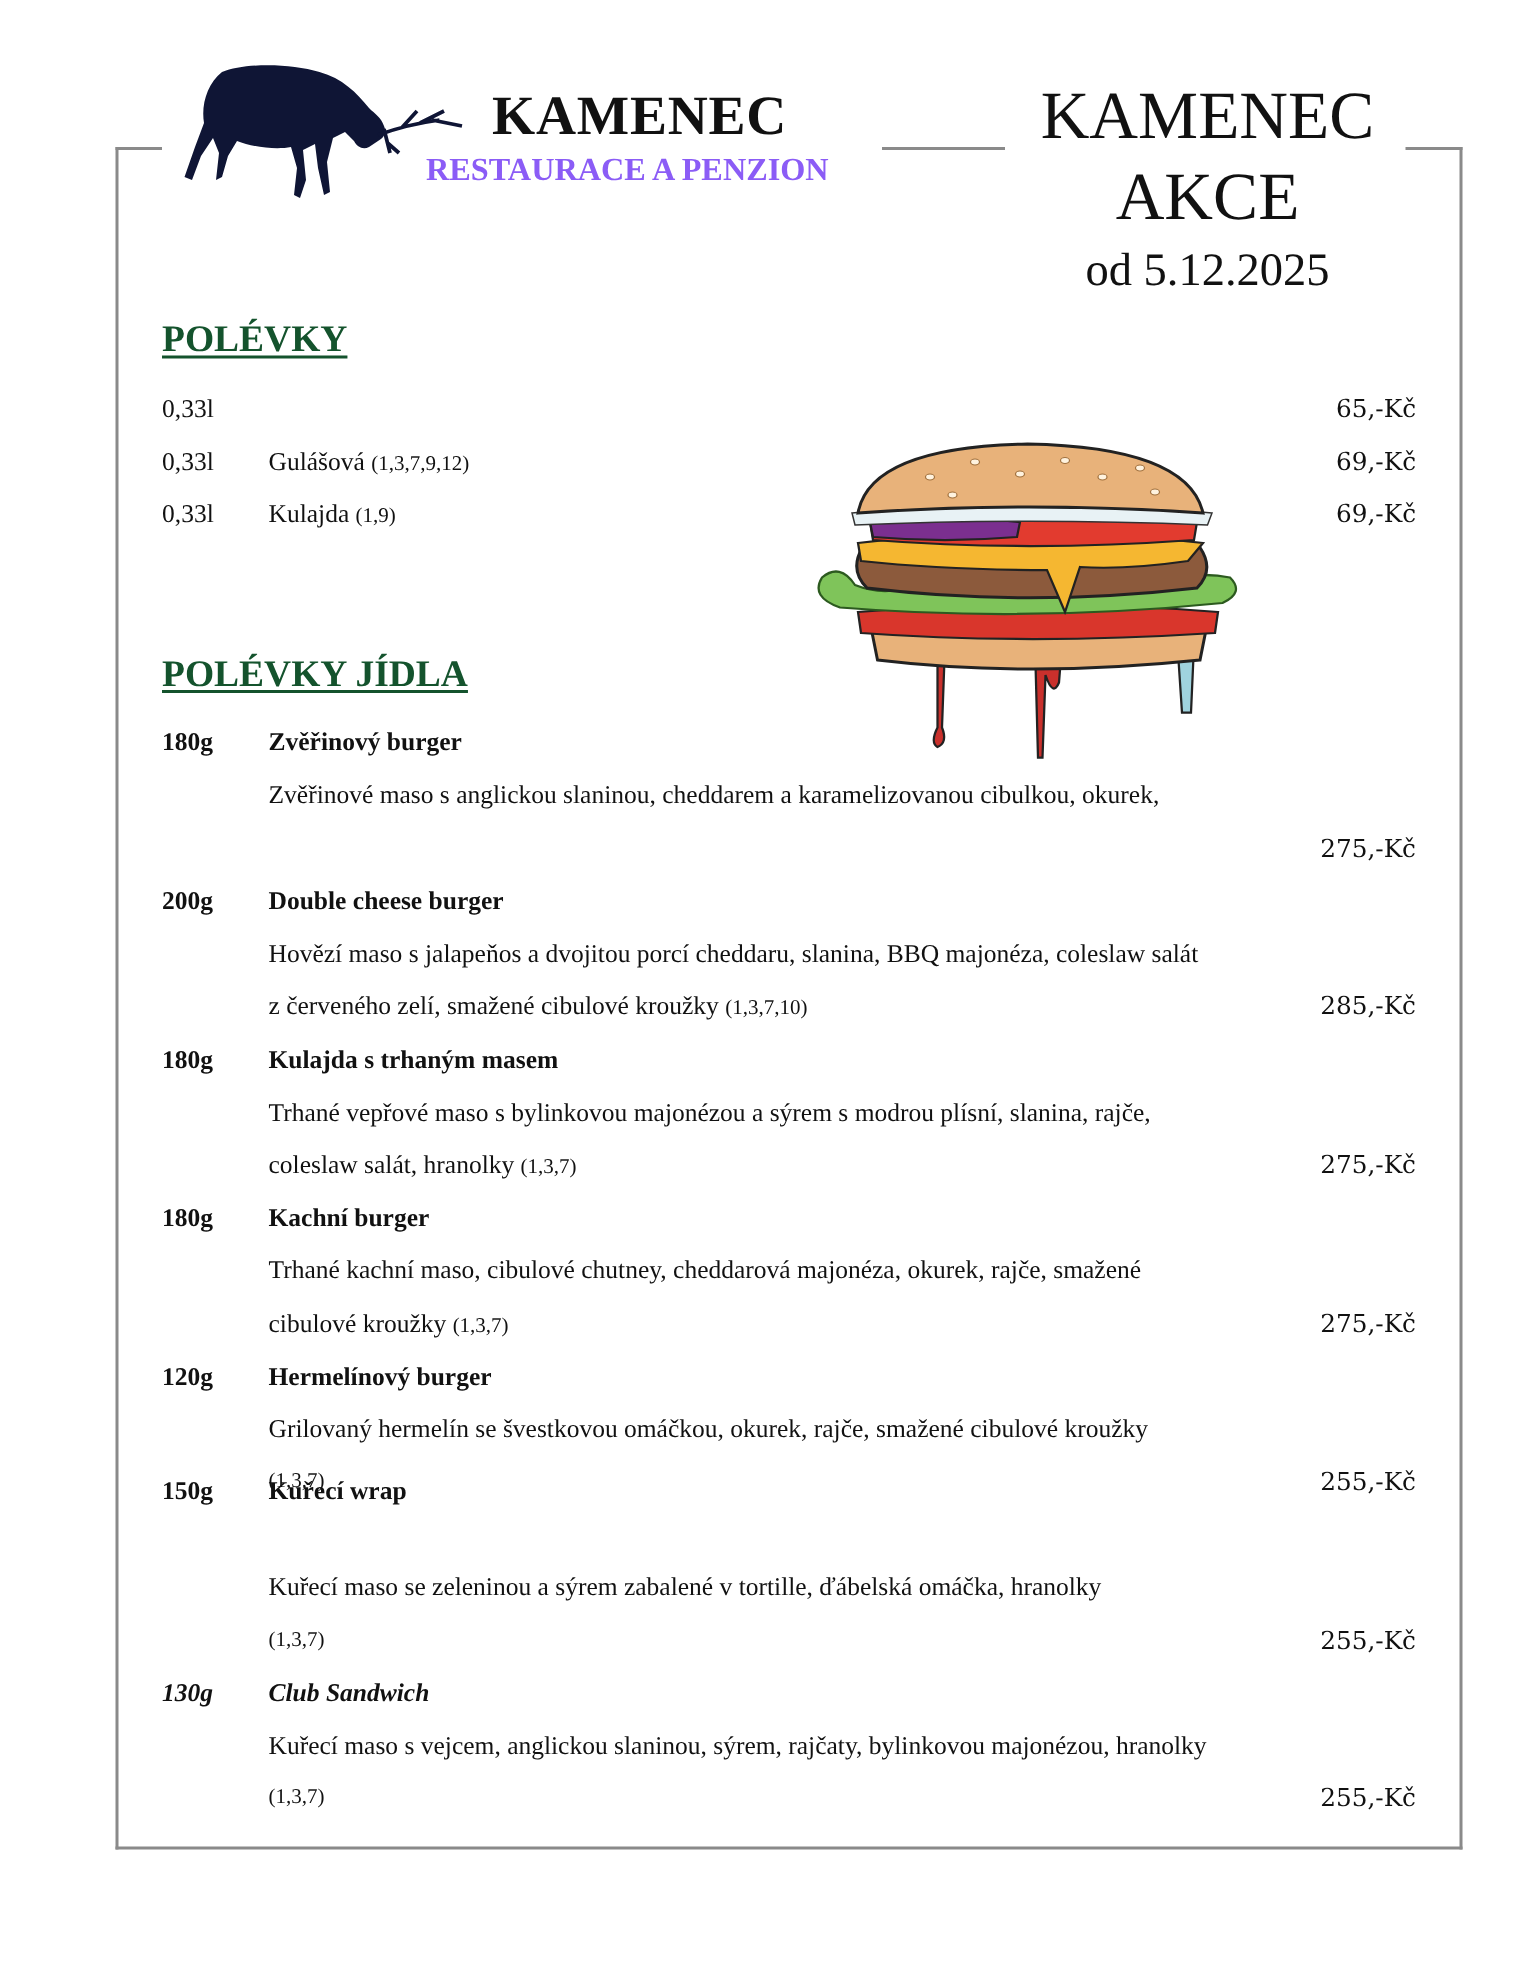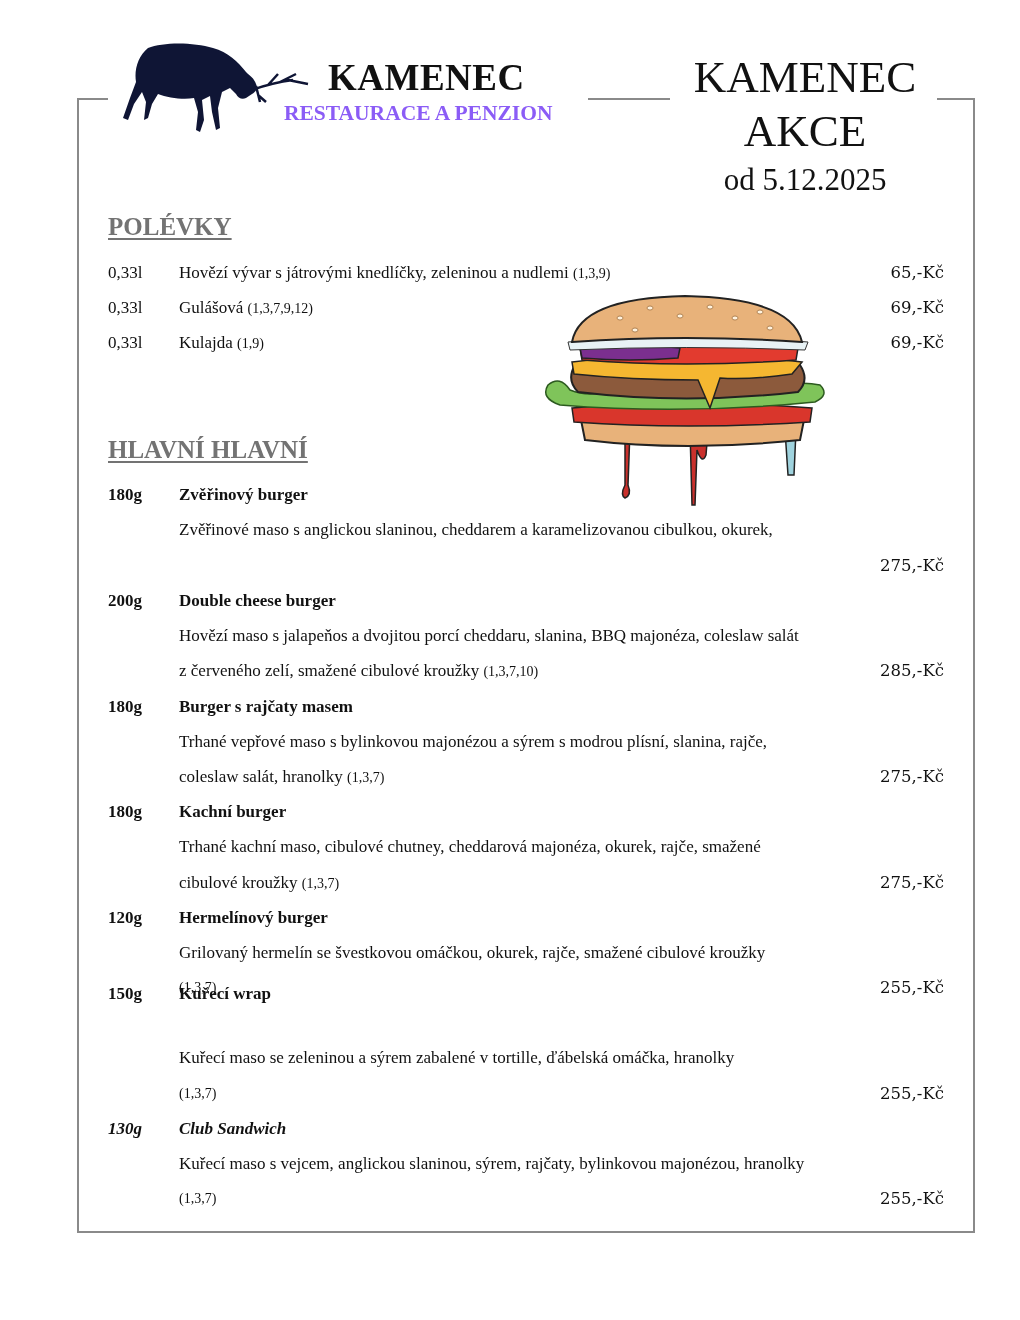--- a/index.html
+++ b/index.html
@@ -10,21 +10,21 @@
     .brand-name { position: absolute; left: 328px; top: 56px; font-family: "Liberation Serif", serif;
                   font-weight: bold; font-size: 37px; letter-spacing: 0.5px; color: #111; }
     .brand-sub { position: absolute; left: 284px; top: 101px; font-family: "Liberation Serif", serif;
                  font-weight: bold; font-size: 21.5px; color: #8b5cf6; white-space: nowrap; }
     .promo { position: absolute; left: 680px; top: 50px; width: 250px; text-align: center;
              font-family: "Liberation Serif", serif; color: #111; }
     .promo .l1, .promo .l2 { font-size: 45px; line-height: 54px; }
     .promo .l3 { font-size: 31px; line-height: 40px; margin-top: 2px; }
     .section-title { position: absolute; left: 108px; font-family: "Liberation Serif", serif;
                      font-weight: bold; font-size: 25px; text-decoration: underline;
-                     text-underline-offset: 3px; color: #737373; }
+                     text-underline-offset: 3px; color: #14532d; }
     .row { position: absolute; left: 108px; width: 836px; height: 35px; font-size: 17px;
            line-height: 35px; white-space: nowrap; font-family: "Liberation Serif", serif; }
     .qty { position: absolute; left: 0; }
     .txt { position: absolute; left: 71px; }
     .price { position: absolute; right: 0; font-family: "DejaVu Serif", serif; font-size: 16.5px; }
     .alg { font-size: 14px; }
     .bold { font-weight: bold; }
     .burger { position: absolute; left: 530px; top: 290px; width: 310px; height: 230px; }
   </style>
 </head>
@@ -81,35 +81,34 @@
       <ellipse cx="230" cy="22" rx="3" ry="2"></ellipse>
     <ellipse cx="105" cy="40" rx="3" ry="2"></ellipse>
       <ellipse cx="240" cy="38" rx="3" ry="2"></ellipse>
   </g>
 </svg>
 
 <div class="section-title" style="top:213px;">POLÉVKY</div>
 
 <div class="row" style="top:255px;">
   <span class="qty">0,33l</span>
-  <span class="txt"><span>Hovězí vývar s játrovými knedlíčky, zeleninou a nudlemi</span> <span class="alg">(1,3,9)</span></span>
   <span class="price">65,-Kč</span>
 </div>
 <div class="row" style="top:290px;">
   <span class="qty">0,33l</span>
   <span class="txt"><span>Gulášová</span> <span class="alg">(1,3,7,9,12)</span></span>
   <span class="price">69,-Kč</span>
 </div>
 <div class="row" style="top:325px;">
   <span class="qty">0,33l</span>
   <span class="txt"><span>Kulajda</span> <span class="alg">(1,9)</span></span>
   <span class="price">69,-Kč</span>
 </div>
 
-<div class="section-title" style="top:436px;">HLAVNÍ HLAVNÍ</div>
+<div class="section-title" style="top:436px;">POLÉVKY JÍDLA</div>
 
 <div class="row bold" style="top:477px;">
   <span class="qty">180g</span>
   <span class="txt">Zvěřinový burger</span>
 </div>
 <div class="row" style="top:512px;">
   <span class="txt">Zvěřinové maso s anglickou slaninou, cheddarem a karamelizovanou cibulkou, okurek,</span>
 </div>
 <div class="row" style="top:548px;">
   <span class="price">275,-Kč</span>
@@ -122,21 +121,21 @@
 <div class="row" style="top:618px;">
   <span class="txt">Hovězí maso s jalapeňos a dvojitou porcí cheddaru, slanina, BBQ majonéza, coleslaw salát</span>
 </div>
 <div class="row" style="top:653px;">
   <span class="txt"><span>z červeného zelí, smažené cibulové kroužky </span> <span class="alg">(1,3,7,10)</span></span>
   <span class="price">285,-Kč</span>
 </div>
 
 <div class="row bold" style="top:689px;">
   <span class="qty">180g</span>
-  <span class="txt">Burger s rajčaty masem</span>
+  <span class="txt">Kulajda s trhaným masem</span>
 </div>
 <div class="row" style="top:724px;">
   <span class="txt">Trhané vepřové maso s bylinkovou majonézou a sýrem s modrou plísní, slanina, rajče,</span>
 </div>
 <div class="row" style="top:759px;">
   <span class="txt"><span>coleslaw salát, hranolky</span> <span class="alg">(1,3,7)</span></span>
   <span class="price">275,-Kč</span>
 </div>
 
 <div class="row bold" style="top:794px;">

